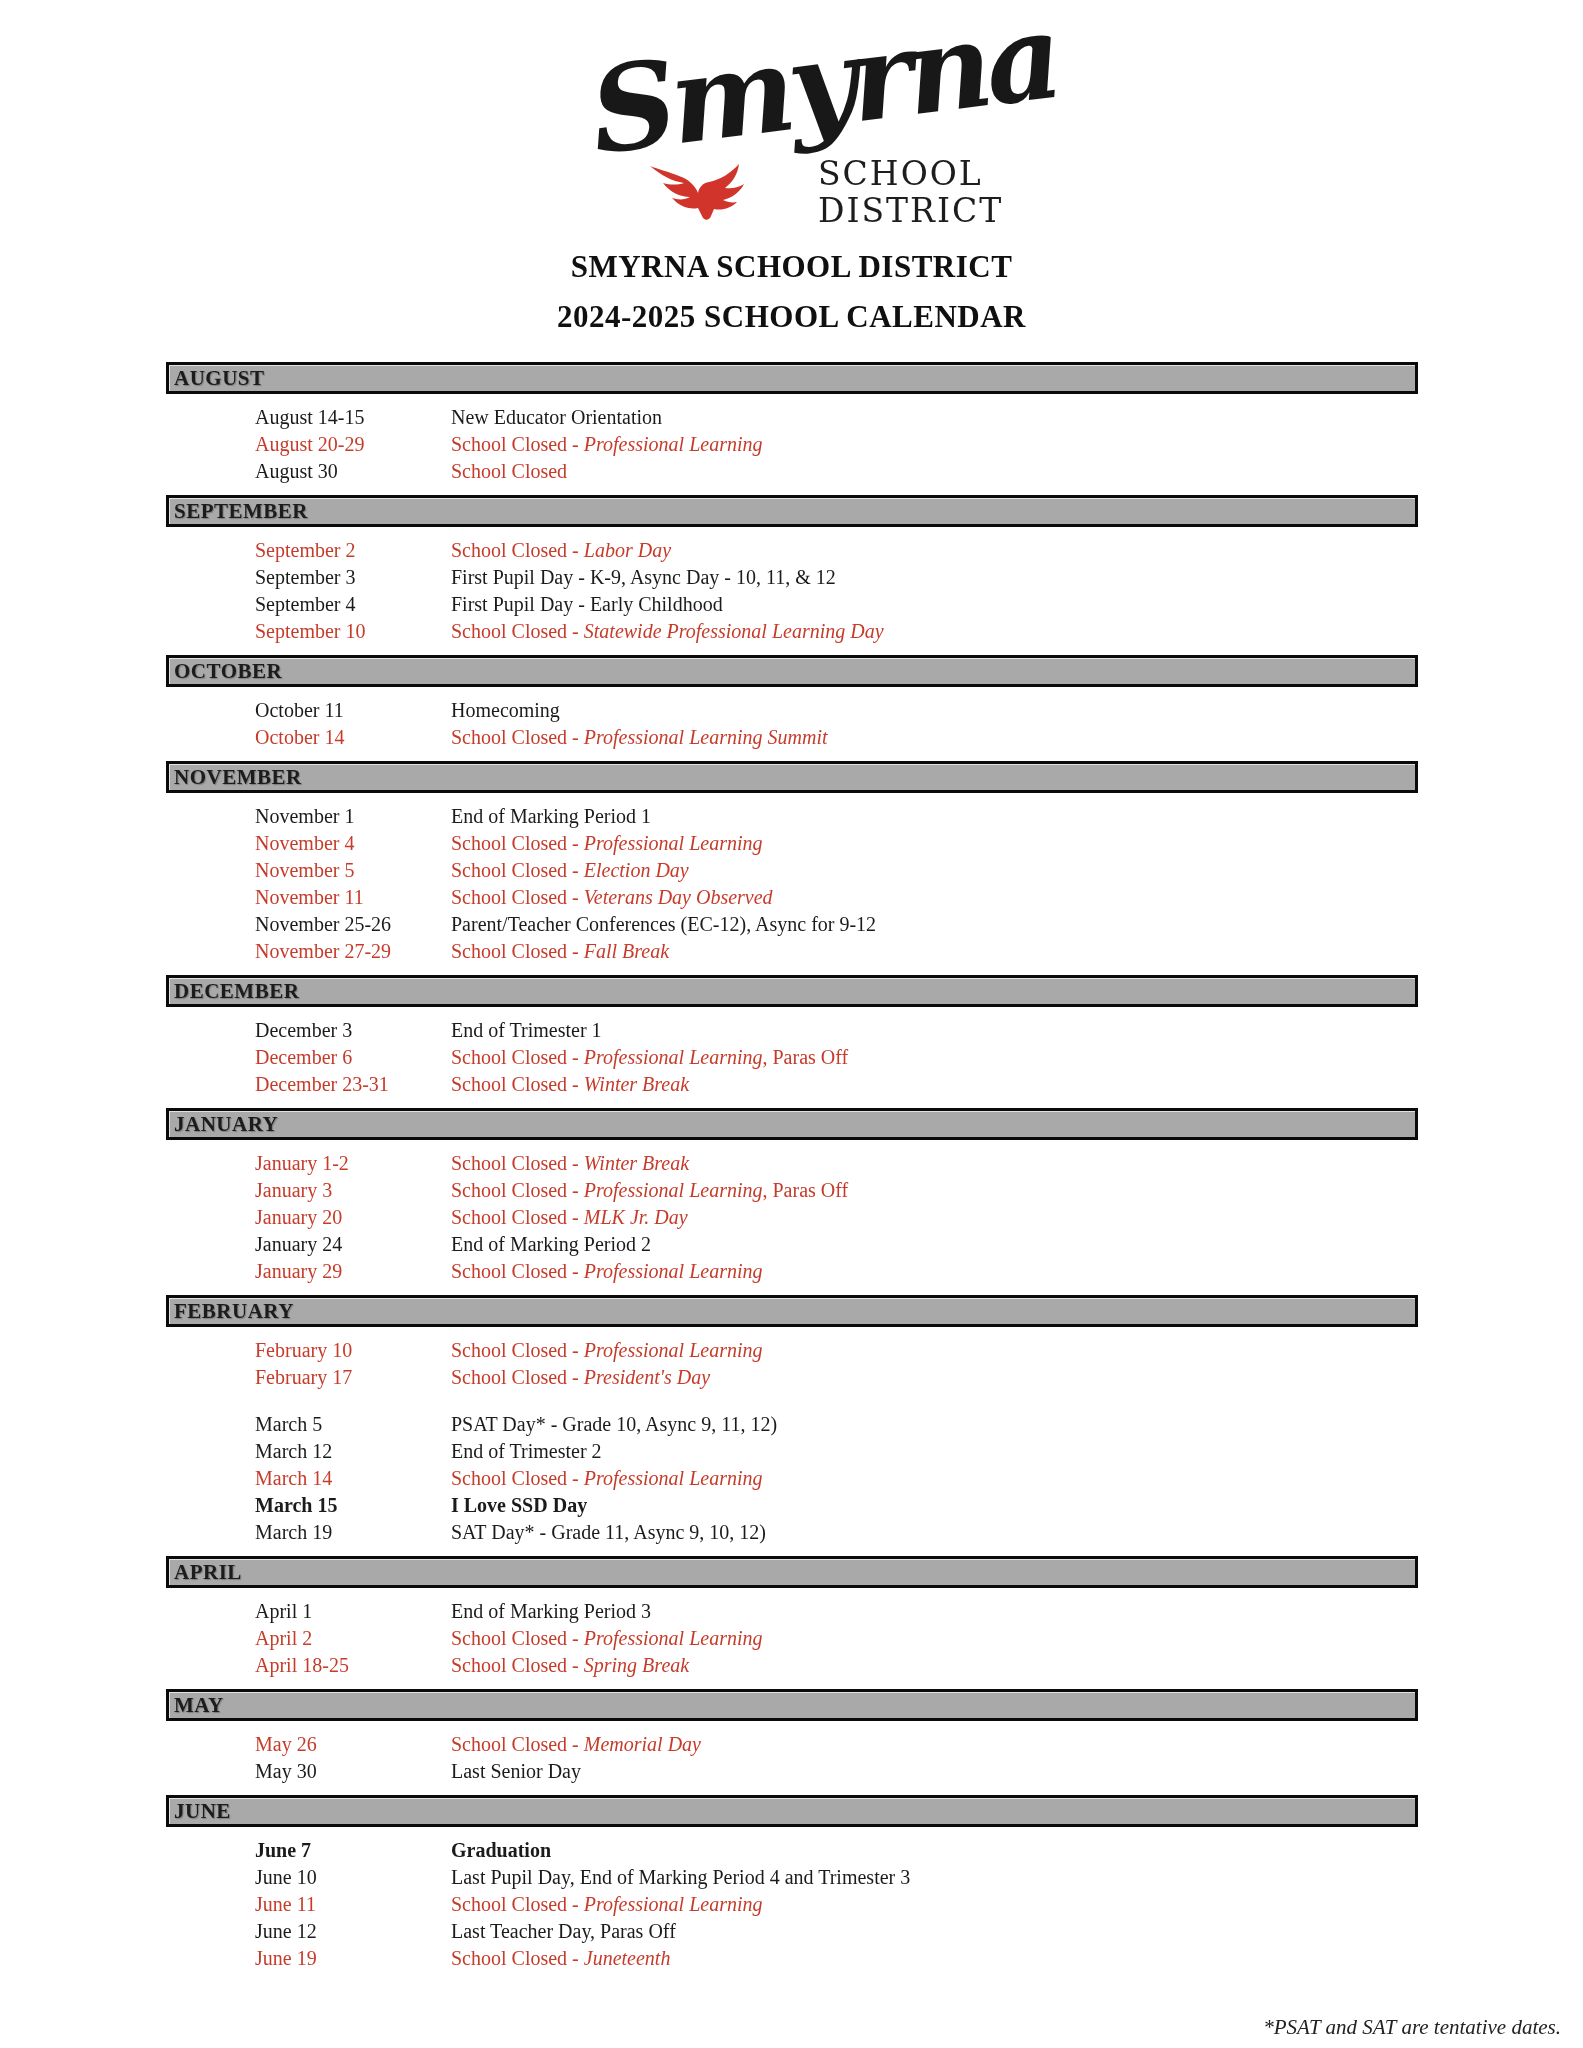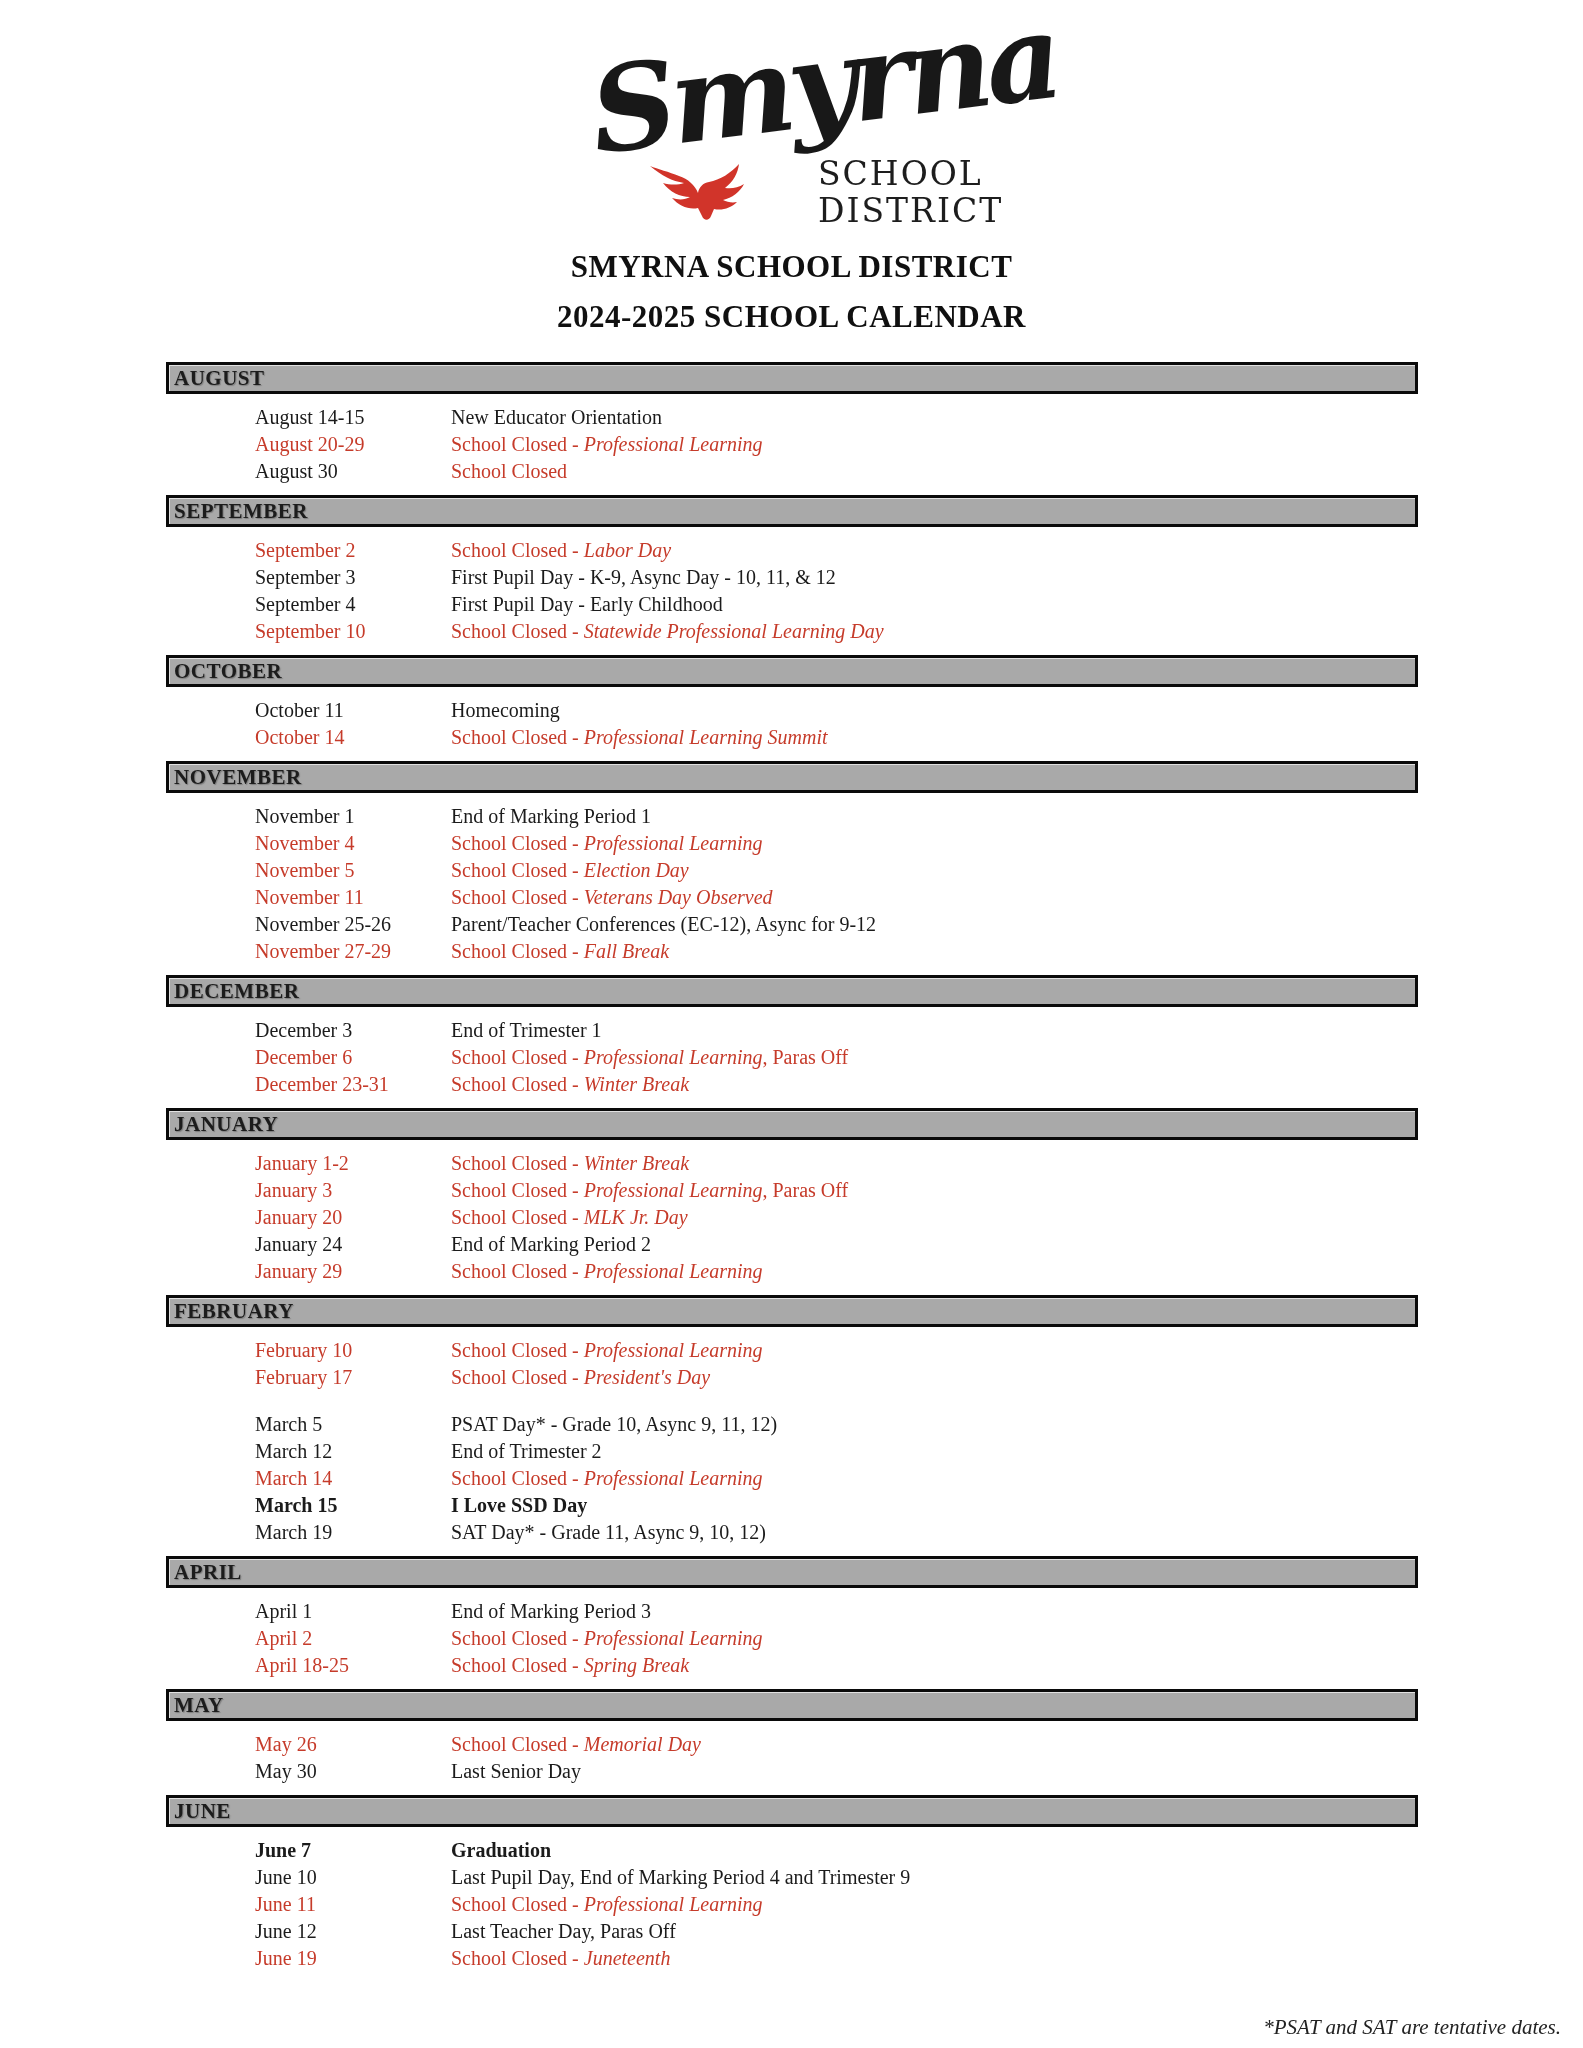--- a/index.html
+++ b/index.html
@@ -332,21 +332,21 @@
     </section>
     <section>
       <div class="month-bar"><span class="month-label">JUNE</span></div>
       <div class="rows">
         <div class="event-row">
           <span class="date bold">June 7</span>
           <span class="desc bold"><span>Graduation</span></span>
         </div>
         <div class="event-row">
           <span class="date">June 10</span>
-          <span class="desc"><span>Last Pupil Day, End of Marking Period 4 and Trimester 9</span></span>
+          <span class="desc"><span>Last Pupil Day, End of Marking Period 4 and Trimester 3</span></span>
         </div>
         <div class="event-row">
           <span class="date red">June 11</span>
           <span class="desc red"><span>School Closed - </span><em>Professional Learning</em></span>
         </div>
         <div class="event-row">
           <span class="date">June 12</span>
           <span class="desc"><span>Last Teacher Day, Paras Off</span></span>
         </div>
         <div class="event-row">

